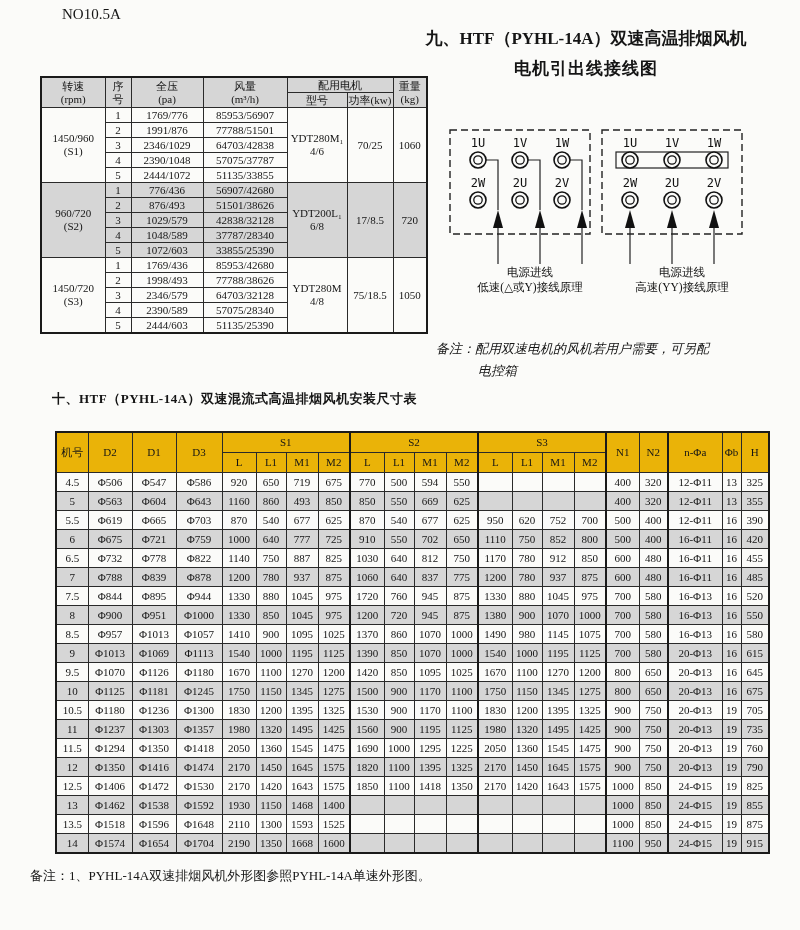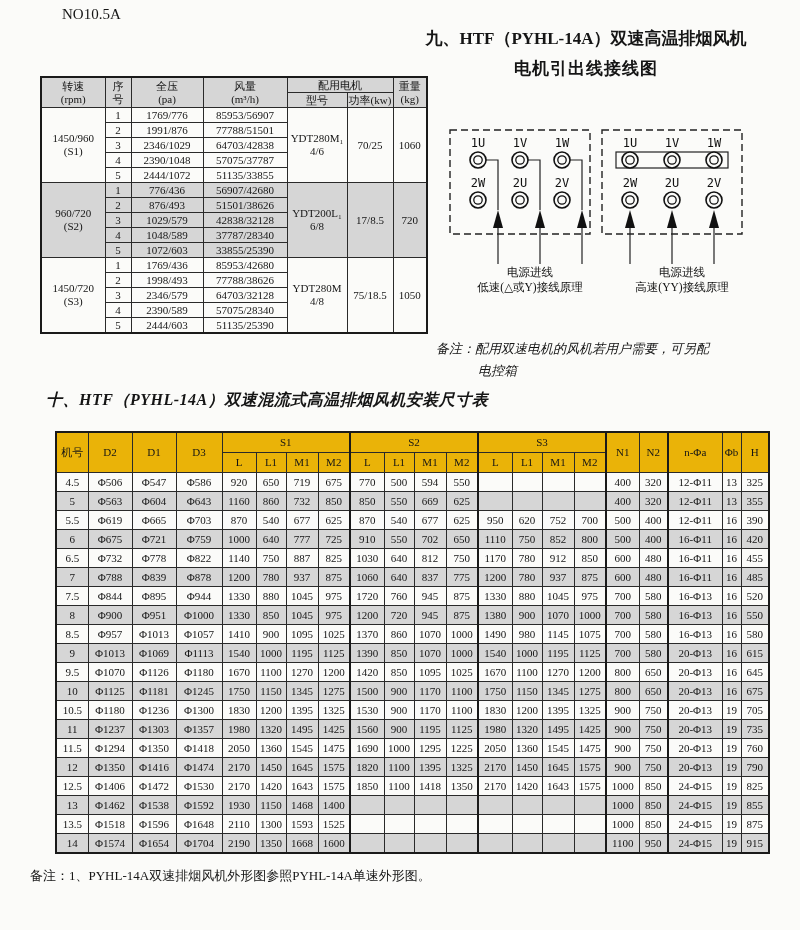--- a/index.html
+++ b/index.html
@@ -22,21 +22,21 @@
   .perf thead th{background:#d6d6d6;}
   .perf tr.shaded td{background:#d6d6d6;}
   
   .wiring{position:absolute; left:442px; top:116px;}
   .wiring text{font-family:"DejaVu Sans Mono",monospace; font-size:12px; fill:#111;}
   .wiring text.cap{font-family:"Liberation Serif","DejaVu Serif",serif; font-size:11.5px;}
   
   .sec9-note{position:absolute; left:436px; top:338px; font-size:13px; line-height:1.7;font-style:italic;}
   .sec9-note .l2{padding-left:42px;}
   
-  .sec10-title{position:absolute; left:46px; top:390px; font-size:16px; font-weight:bold; letter-spacing:0.5px;font-style:italic;}
+  .sec10-title{position:absolute; left:52px; top:390px; font-size:13px; font-weight:bold; letter-spacing:0.5px;}
   
   table.dim{position:absolute; left:55px; top:431px; border-collapse:collapse;
     border:2px solid #1a1a1a; table-layout:fixed;}
   .dim th,.dim td{border:1px solid #2a2a2a; font-size:11px; font-weight:normal;
     text-align:center; padding:0; height:18px; line-height:1.0; overflow:hidden;}
   .dim thead th{background:#eab308; height:19px;}
   .dim tr.shaded td{background:#d6d6d6;}
   .dim .bl{border-left:2px solid #1a1a1a;}
   
   .sec10-note{position:absolute; left:30px; top:862px; font-size:13px; line-height:2.1;text-align:right;}
@@ -350,21 +350,21 @@
           <td>13</td>
           <td>325</td>
         </tr>
         <tr class="shaded">
           <td>5</td>
           <td>Φ563</td>
           <td>Φ604</td>
           <td>Φ643</td>
           <td>1160</td>
           <td>860</td>
-          <td>732</td>
+          <td>493</td>
           <td>850</td>
           <td class="bl">850</td>
           <td>550</td>
           <td>669</td>
           <td>625</td>
           <td class="bl"></td>
           <td></td>
           <td></td>
           <td></td>
           <td class="bl">400</td>

